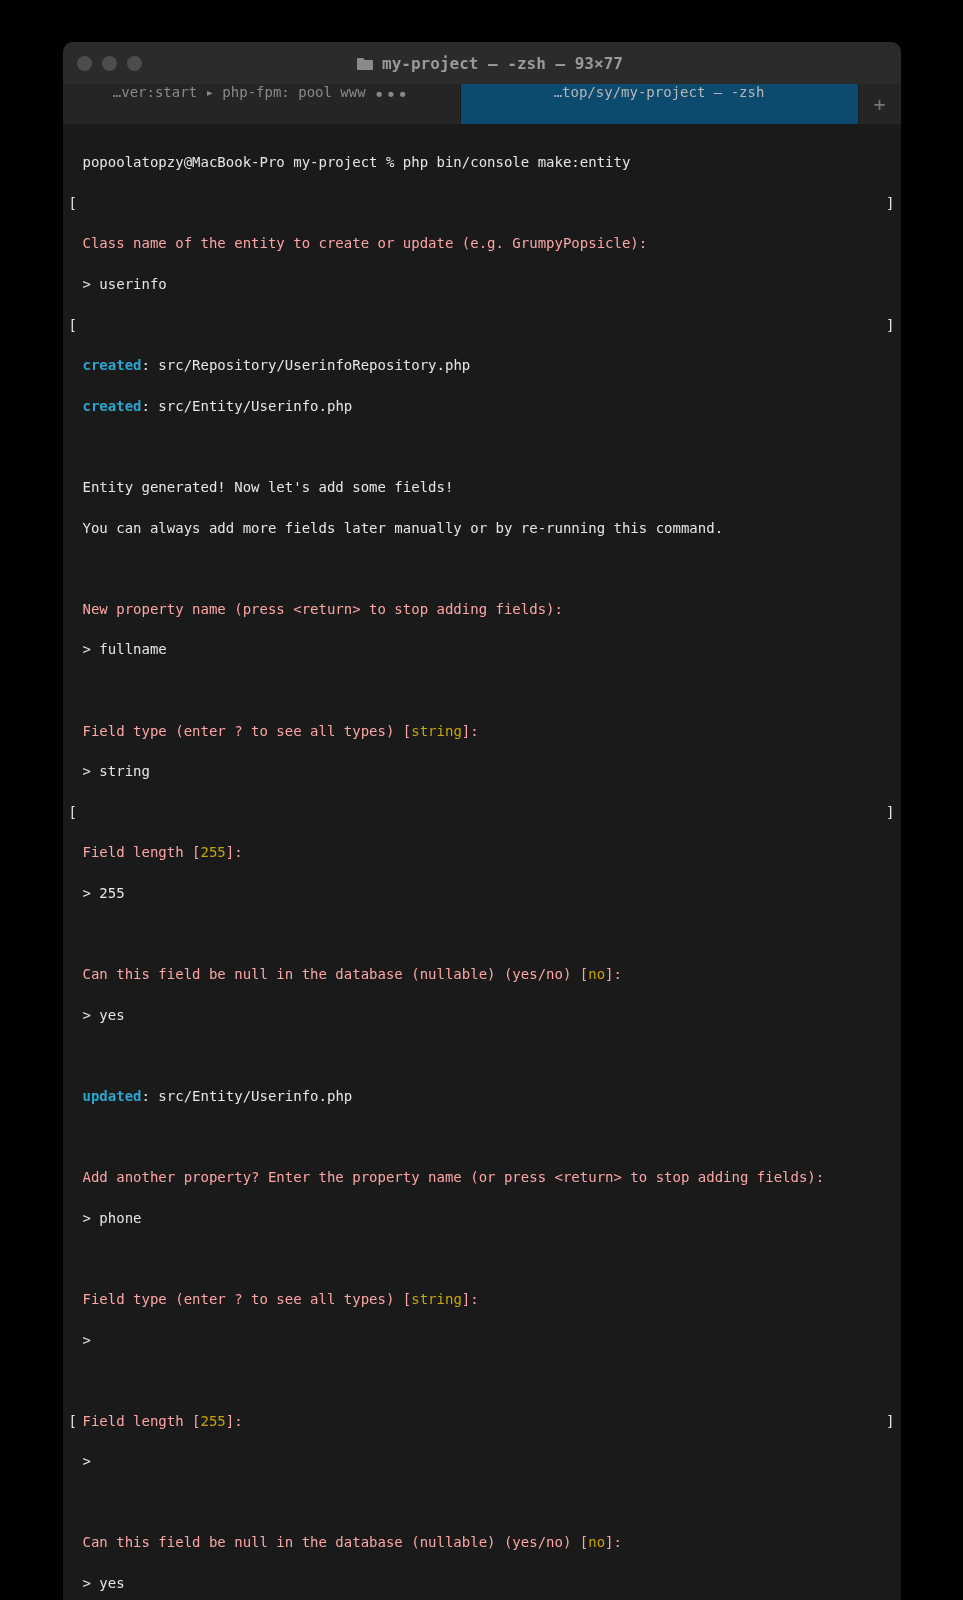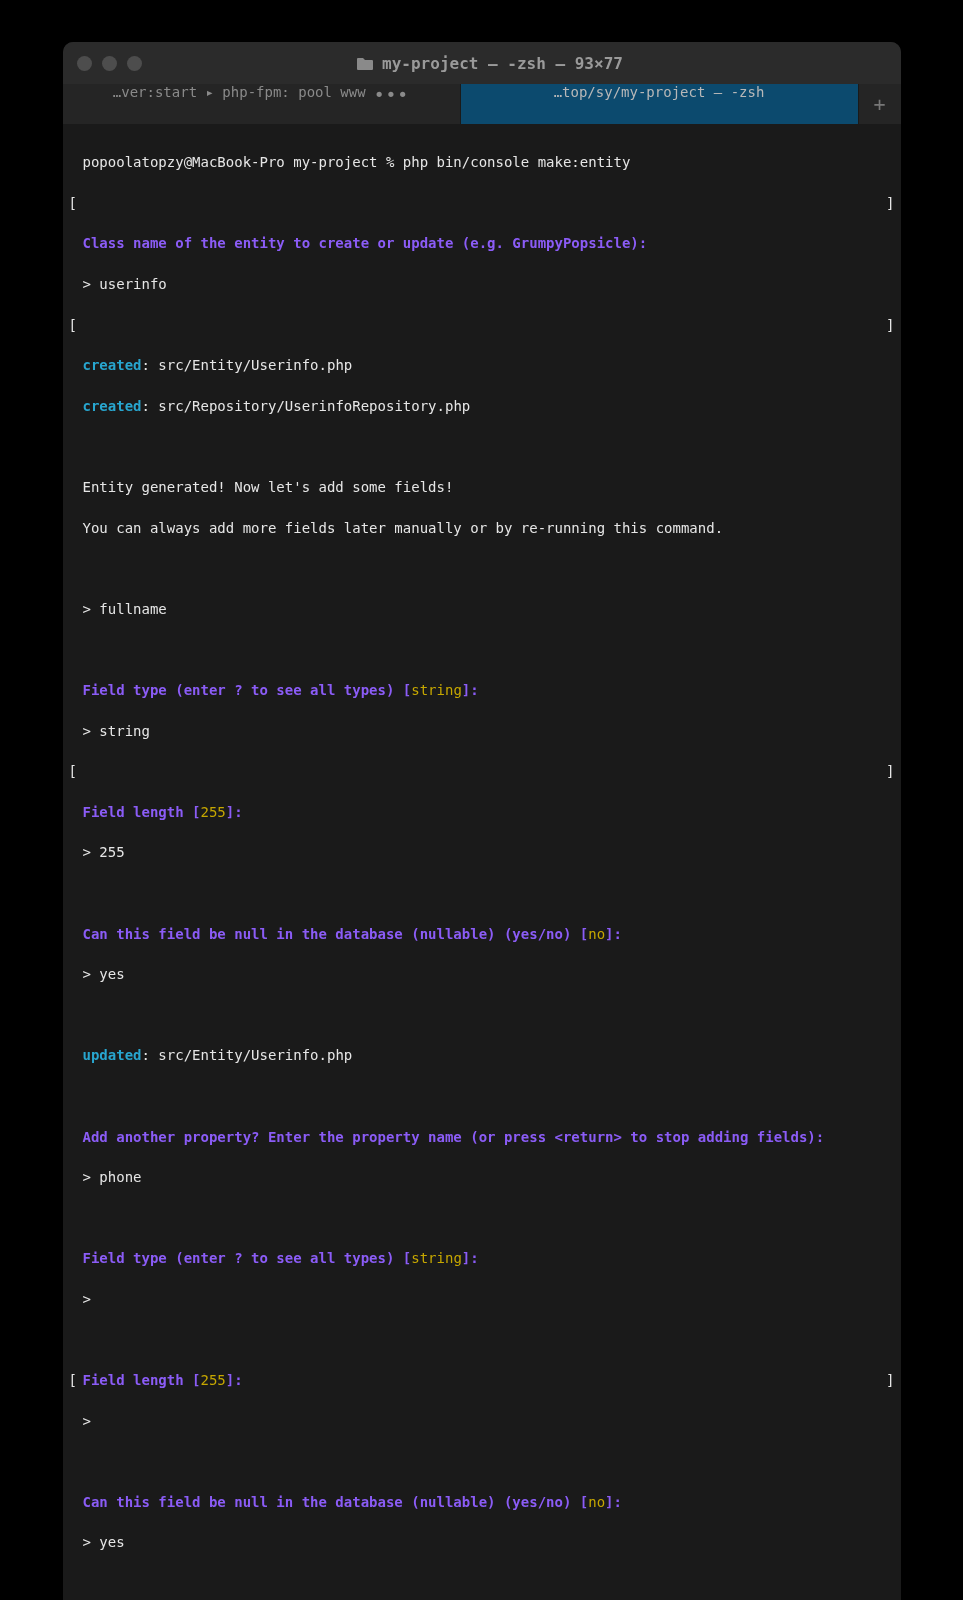--- a/index.html
+++ b/index.html
@@ -93,21 +93,21 @@
     background: #1a1a1a;
     padding: 8px 6px 20px 6px;
     color: #e6e6e6;
     font-size: 14px;
     line-height: 1.45;
     white-space: pre;
     min-height: 1260px;
   }
   .line { white-space: pre-wrap; }
   .indent { padding-left: 14px; }
-  .green-b { color: #8b5cf6; font-weight: bold; }
+  .green-b { color: #fca5a5; font-weight: normal; }
   .yellow { color: #c6a700; }
   .cyan { color: #28a6cf; font-weight: bold; }
   .white { color: #e6e6e6; }
   .row { display:flex; }
   .gutter { width:14px; color:#e6e6e6; flex-shrink:0; }
   .rgutter { color:#e6e6e6; text-align:right; flex:1;}
   .content { flex:0 0 auto; }
 </style>
 </head>
 <body>
@@ -141,26 +141,27 @@
       <span>+</span>
     </div>
   </div>
 
   <div class="term">
 <div class="line indent"><span class="white">popoolatopzy@MacBook-Pro my-project % </span><span class="white">php bin/console make:entity</span></div>
 <div class="row"><span class="gutter">[</span><span class="rgutter">]</span></div>
 <div class="line indent"><span class="green-b">Class name of the entity to create or update (e.g. GrumpyPopsicle):</span></div>
 <div class="line indent"><span class="white">&gt; userinfo</span></div>
 <div class="row"><span class="gutter">[</span><span class="rgutter">]</span></div>
+<div class="line indent"><span class="cyan">created</span><span class="white">: src/Repository/UserinfoRepository.php</span></div>
 <div class="line indent"><span class="cyan">created</span><span class="white">: src/Entity/Userinfo.php</span></div>
-<div class="line indent"><span class="cyan">created</span><span class="white">: src/Repository/UserinfoRepository.php</span></div>
 <div class="line">&nbsp;</div>
 <div class="line indent"><span class="white">Entity generated! Now let's add some fields!</span></div>
 <div class="line indent"><span class="white">You can always add more fields later manually or by re-running this command.</span></div>
 <div class="line">&nbsp;</div>
+<div class="line indent"><span class="green-b">New property name (press &lt;return&gt; to stop adding fields):</span></div>
 <div class="line indent"><span class="white">&gt; fullname</span></div>
 <div class="line">&nbsp;</div>
 <div class="line indent"><span class="green-b">Field type (enter ? to see all types) [</span><span class="yellow">string</span><span class="green-b">]:</span></div>
 <div class="line indent"><span class="white">&gt; string</span></div>
 <div class="row"><span class="gutter">[</span><span class="rgutter">]</span></div>
 <div class="line indent"><span class="green-b">Field length [</span><span class="yellow">255</span><span class="green-b">]:</span></div>
 <div class="line indent"><span class="white">&gt; 255</span></div>
 <div class="line">&nbsp;</div>
 <div class="line indent"><span class="green-b">Can this field be null in the database (nullable) (yes/no) [</span><span class="yellow">no</span><span class="green-b">]:</span></div>
 <div class="line indent"><span class="white">&gt; yes</span></div>

